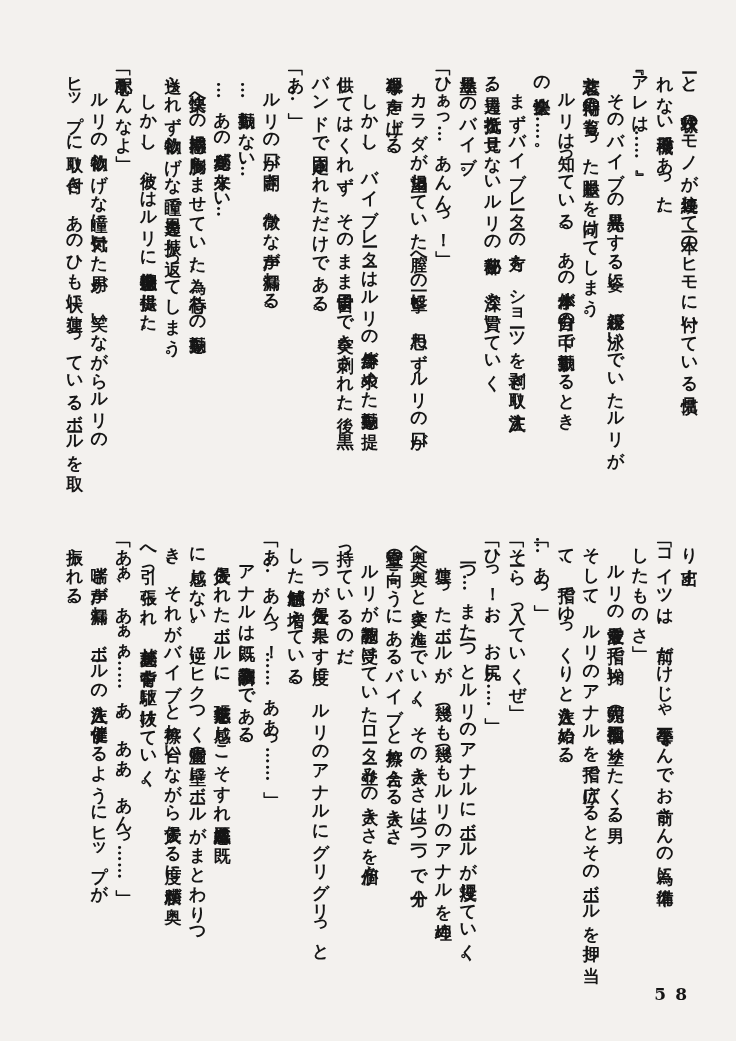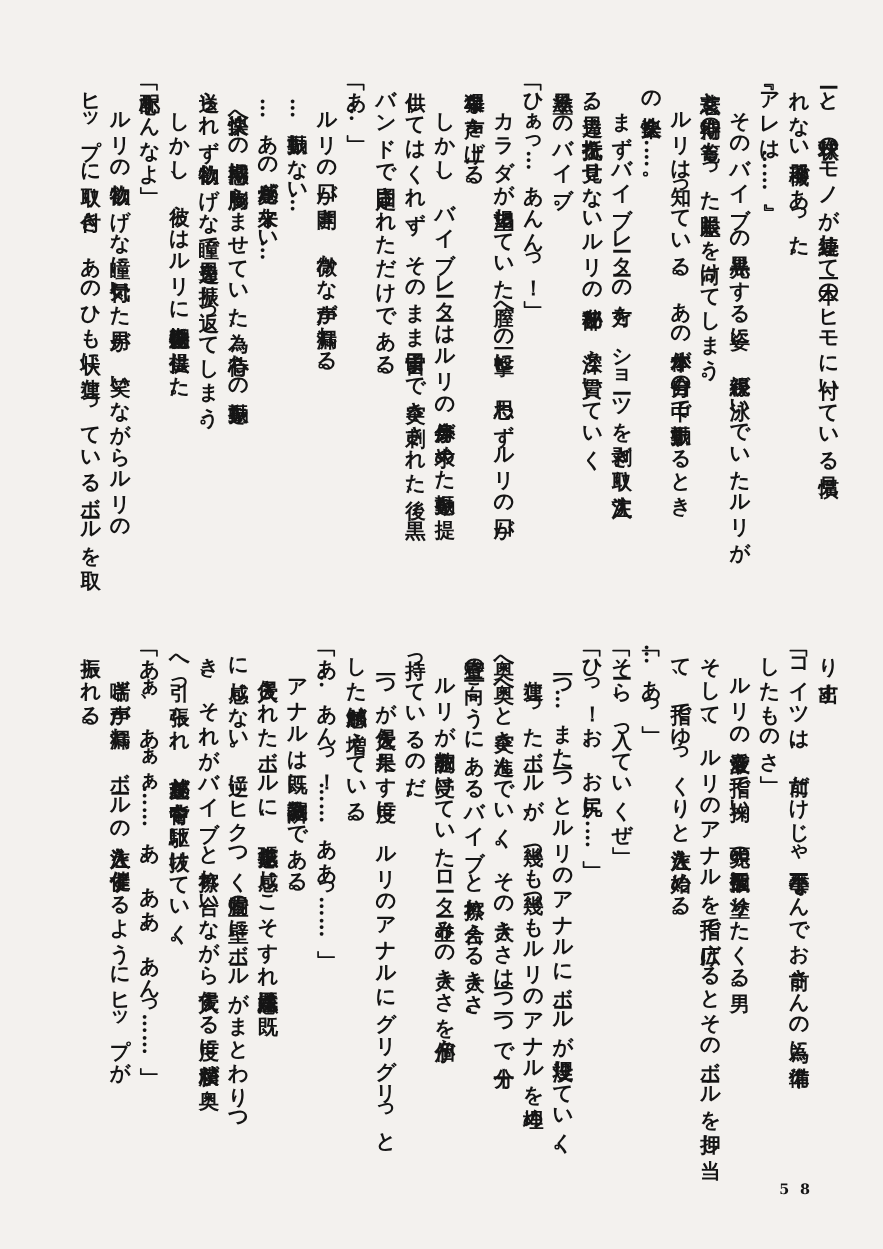--- a/index.html
+++ b/index.html
@@ -34,22 +34,22 @@
   }
   .text-block p {
     margin: 0;
     padding: 0;
   }
   .text-block.top    { top: 64px;  }
   .text-block.bottom { top: 536px; }
   .page-number {
     position: absolute;
     top: 984px;
-    right: 52px;
-    font-size: 12px;
+    right: 40px;
+    font-size: 17px;
     letter-spacing: 9px;
     font-weight: bold;
   }
 </style>
 </head>
 <body>
 
 <div class="page" style="background: rgb(243, 241, 238); color: rgb(21, 21, 21);">
 
   <div class="text-block top">

